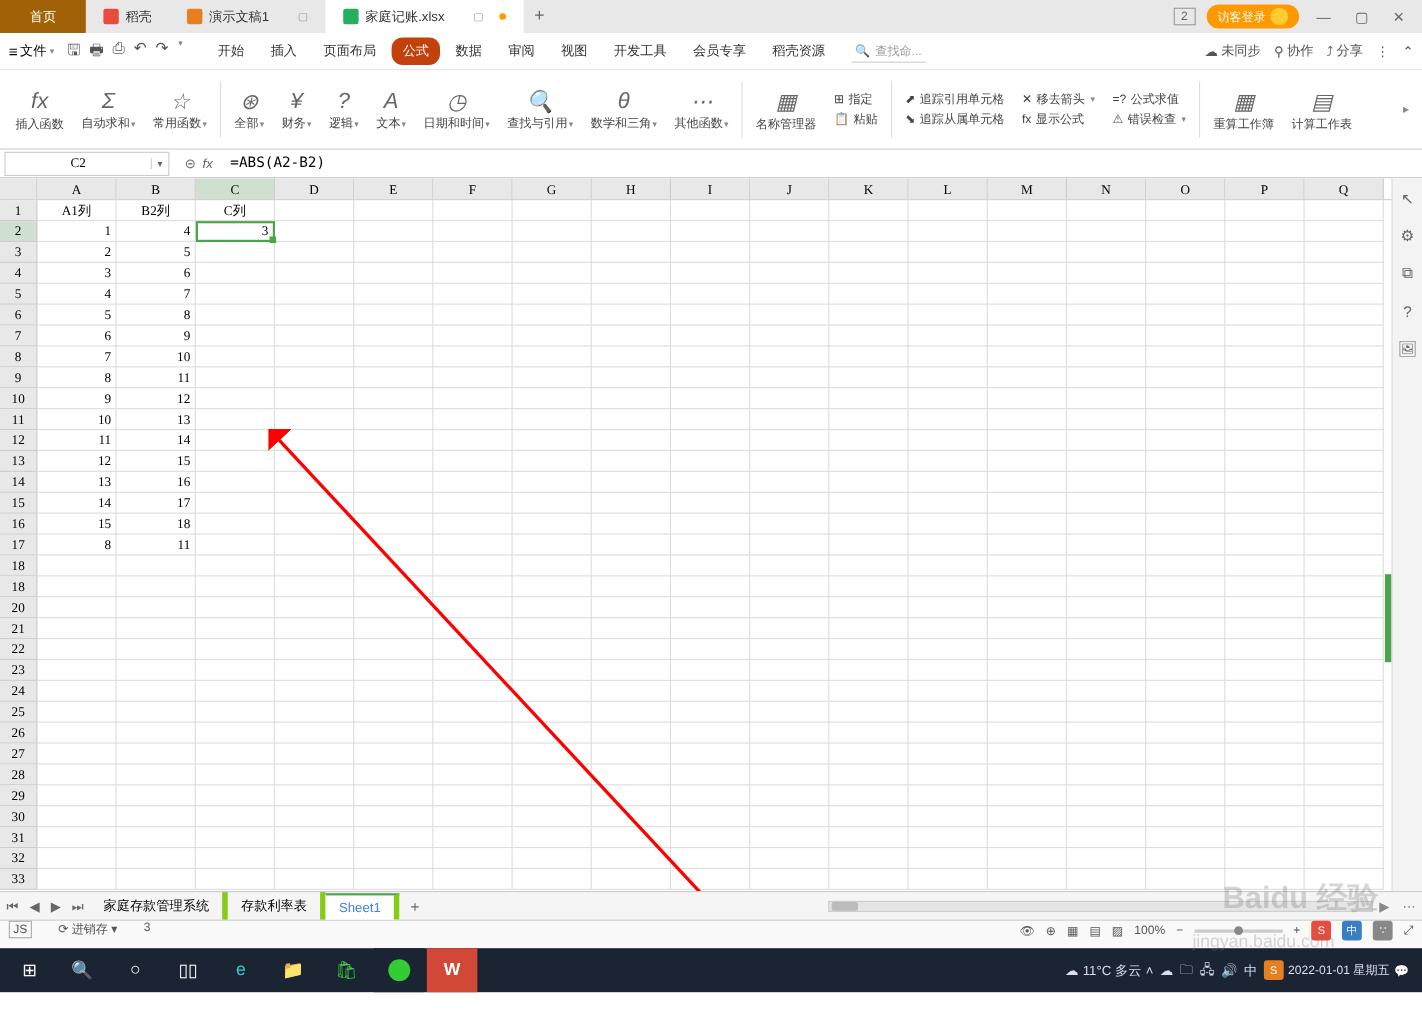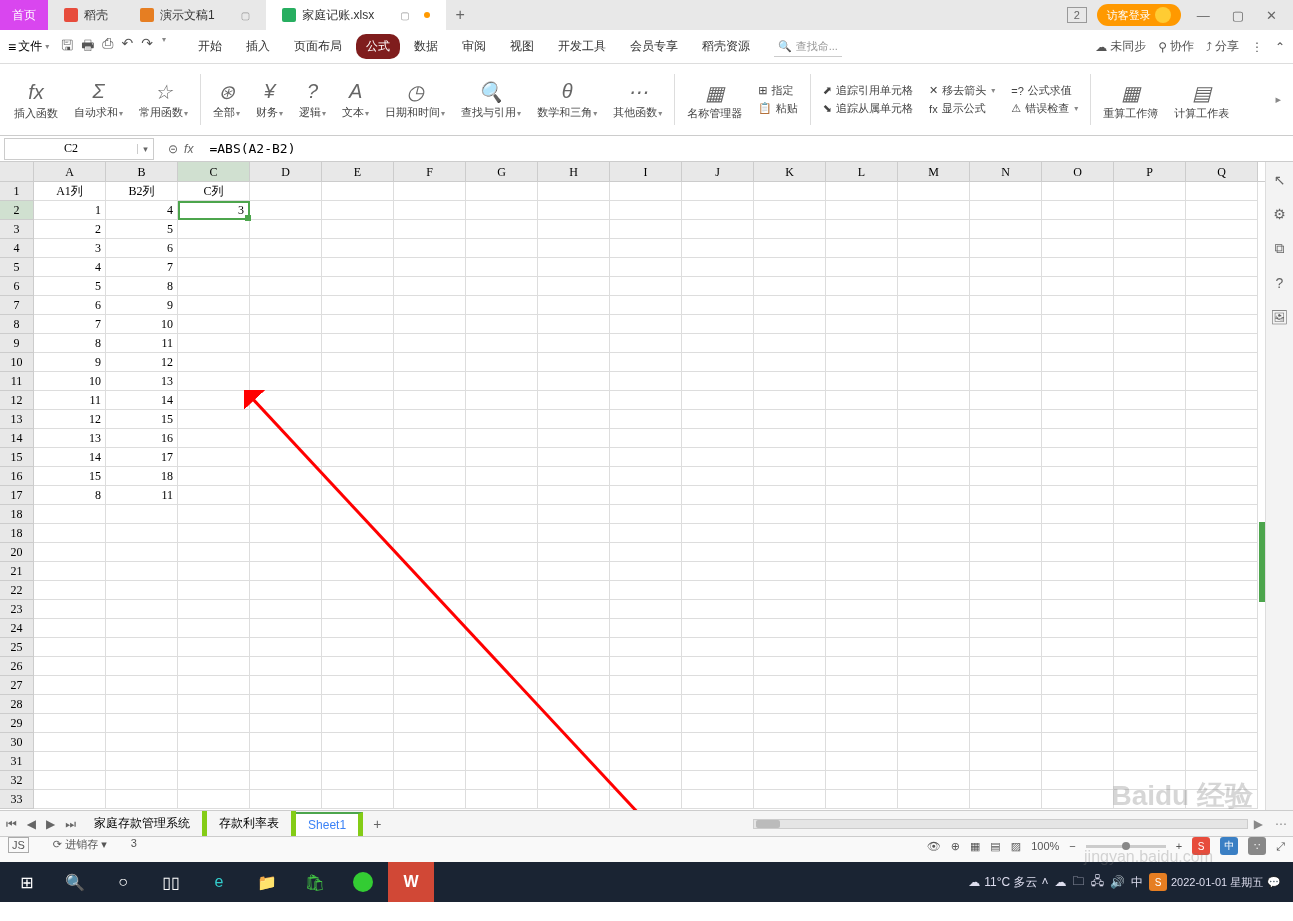--- a/index.html
+++ b/index.html
@@ -1,21 +1,21 @@
 <!DOCTYPE html>
 <html><head>
 <meta charset="utf-8">
 <style>
 * { margin: 0; padding: 0; box-sizing: border-box; font-family: "Microsoft YaHei", sans-serif; }
 body { width: 1293px; height: 921px; background: #fff; overflow: hidden; position: relative; }
 
 
 .top-tabs { height: 30px; background: #e8e8e8; display: flex; align-items: center; }
 .tab { height: 30px; display: flex; align-items: center; padding: 0 16px; font-size: 12px; color: #333; gap: 6px; position: relative; }
-.tab.home { background: #d946ef; color: #fff; padding: 0 12px; }
+.tab.home { background: #a16207; color: #fff; padding: 0 27px; }
 .tab.active { background: #fff; text-align: center; }
 .tab-icon { width: 14px; height: 14px; display: inline-block; }
 .icon-red { background: #e74c3c; border-radius: 2px; }
 .icon-orange { background: #e67e22; border-radius: 2px; }
 .icon-green { background: #27ae60; border-radius: 2px; }
 .tab-close { margin-left: 20px; color: #999; font-size: 10px; }
 .tab-dot { width: 6px; height: 6px; background: #f90; border-radius: 50%; margin-left: 8px; }
 .tab-plus { font-size: 16px; color: #666; padding: 0 10px; }
 .top-right { margin-left: auto; display: flex; align-items: center; gap: 10px; padding-right: 10px; }
 .badge-2 { border: 1px solid #999; padding: 1px 6px; font-size: 11px; color: #666; }
@@ -23,21 +23,21 @@
 .avatar { width: 16px; height: 16px; background: #fc3; border-radius: 50%; }
 .win-ctrl { color: #666; font-size: 13px; padding: 0 6px; cursor: pointer; }
 
 
 .menu-bar { height: 34px; background: #fff; border-bottom: 1px solid #ddd; display: flex; align-items: center; padding: 0 8px; gap: 4px; font-size: 12px; }
 .file-menu { display: flex; align-items: center; gap: 2px; margin-right: 8px; }
 .hamburger { font-size: 14px; }
 .qat { display: flex; gap: 8px; margin-right: 18px; color: #555; }
 .qat-btn { font-size: 14px; cursor: pointer; }
 .menu-item { padding: 4px 10px; color: #333; cursor: pointer; }
-.menu-item.active { background: #7f1d1d; color: #fff; border-radius: 10px; }
+.menu-item.active { background: #c2410c; color: #fff; border-radius: 10px; }
 .search-box { display: flex; align-items: center; gap: 4px; color: #999; border-bottom: 1px solid #ccc; padding: 2px 4px; margin-left: 10px; font-size: 11px;}
 .menu-right { margin-left: auto; display: flex; gap: 12px; color: #555; font-size: 12px; align-items: center;}
 .menu-right span { display:inline-flex; align-items:center; gap:3px;}
 
 
 .ribbon { height: 72px; background: #fff; border-bottom: 1px solid #ccc; display: flex; padding: 4px 6px; gap: 0; font-size: 11px; color: #444; }
 .rib-group { display: flex; flex-direction: column; align-items: center; justify-content: center; padding: 0 8px; cursor:pointer; }
 .rib-icon { font-size: 20px; height: 26px; display: flex; align-items: center; color:#666; font-style:italic;}
 .rib-label { font-size: 11px; line-height: 14px; text-align: center; white-space: nowrap; }
 .rib-sep { width: 1px; background: #ddd; margin: 6px 4px; }
@@ -99,21 +99,21 @@
 
 
 .taskbar { height: 40px; background: #1a2433; display: flex; align-items: center; padding: 0 4px; gap: 2px; }
 .tb-btn { width: 46px; height: 40px; display: flex; align-items: center; justify-content: center; color: #fff; font-size: 16px; }
 .tb-right { margin-left: auto; display: flex; align-items: center; gap: 4px; color: #dde; font-size: 11px; padding-right: 8px; }
 .weather { display: flex; align-items: center; gap: 4px; font-size: 12px; }
 .tray { display:flex; gap:6px; font-size:12px; align-items:center;}
 .clock { text-align: right; line-height: 13px; font-size: 11px; }
 
 
-.wm1 { position:absolute; right:40px; bottom:106px; font-size:28px; color:rgba(120,120,120,0.3); font-weight:bold; pointer-events:none;}
+.wm1 { position:absolute; right:40px; bottom:86px; font-size:28px; color:rgba(120,120,120,0.3); font-weight:bold; pointer-events:none;}
 .wm2 { position:absolute; right:80px; bottom:55px; font-size:16px; color:rgba(120,120,120,0.3); pointer-events:none;}
 </style>
 </head>
 <body>
 
 <div class="top-tabs">
   <div class="tab home">首页</div>
   <div class="tab">
     <span class="tab-icon icon-red"></span>
     <span>稻壳</span>

